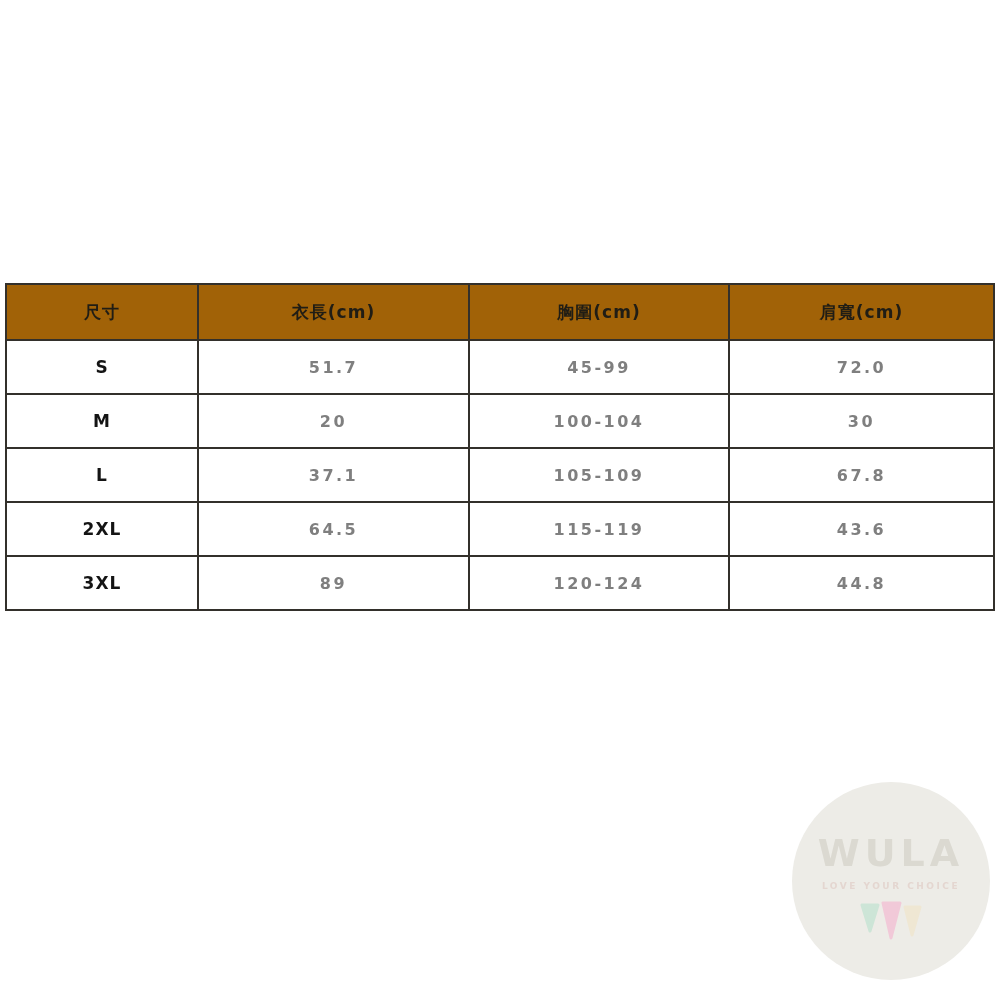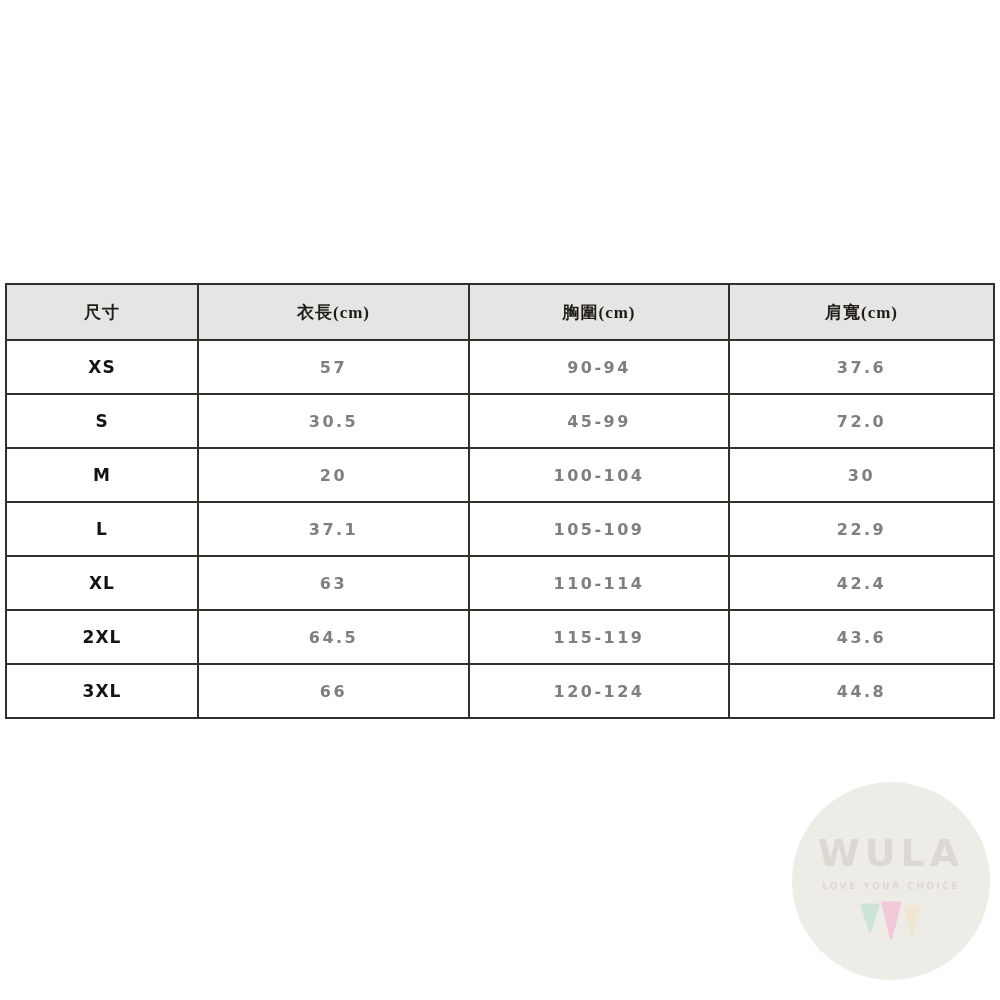--- a/index.html
+++ b/index.html
@@ -28,26 +28,25 @@
   table.size-table th,
   table.size-table td {
     border: 2px solid #33302b;
     text-align: center;
     vertical-align: middle;
     padding: 0;
   }
   table.size-table thead tr { height: 56px; }
   table.size-table tbody tr { height: 54px; }
   table.size-table th {
-    background: #e5e5e5;
+    background: #a16207;
     color: #201d15;
     font-size: 17px;
     font-weight: 700;
     letter-spacing: 1px;
-    font-family: Liberation Serif, serif;
   }
   td.size-cell {
     color: #141414;
     font-size: 17px;
     font-weight: 700;
     letter-spacing: 1px;
   }
   td.value-cell {
     color: #7f7f7f;
     font-size: 16px;
@@ -106,58 +105,46 @@
     <thead>
       <tr>
         <th>尺寸</th>
         <th>衣長(cm)</th>
         <th>胸圍(cm)</th>
         <th>肩寬(cm)</th>
       </tr>
     </thead>
     <tbody>
       <tr>
-        <td class="size-cell">XS</td>
-        <td class="value-cell">57</td>
-        <td class="value-cell">90-94</td>
-        <td class="value-cell">37.6</td>
-      </tr>
-      <tr>
         <td class="size-cell">S</td>
-        <td class="value-cell">30.5</td>
+        <td class="value-cell">51.7</td>
         <td class="value-cell">45-99</td>
         <td class="value-cell">72.0</td>
       </tr>
       <tr>
         <td class="size-cell">M</td>
         <td class="value-cell">20</td>
         <td class="value-cell">100-104</td>
         <td class="value-cell">30</td>
       </tr>
       <tr>
         <td class="size-cell">L</td>
         <td class="value-cell">37.1</td>
         <td class="value-cell">105-109</td>
-        <td class="value-cell">22.9</td>
-      </tr>
-      <tr>
-        <td class="size-cell">XL</td>
-        <td class="value-cell">63</td>
-        <td class="value-cell">110-114</td>
-        <td class="value-cell">42.4</td>
+        <td class="value-cell">67.8</td>
       </tr>
       <tr>
         <td class="size-cell">2XL</td>
         <td class="value-cell">64.5</td>
         <td class="value-cell">115-119</td>
         <td class="value-cell">43.6</td>
       </tr>
       <tr>
         <td class="size-cell">3XL</td>
-        <td class="value-cell">66</td>
+        <td class="value-cell">89</td>
         <td class="value-cell">120-124</td>
         <td class="value-cell">44.8</td>
       </tr>
     </tbody>
   </table>
 
   <div class="watermark">
     <div class="wm-brand">WULA</div>
     <div class="wm-tagline">LOVE YOUR CHOICE</div>
     <div class="wm-triangles">

